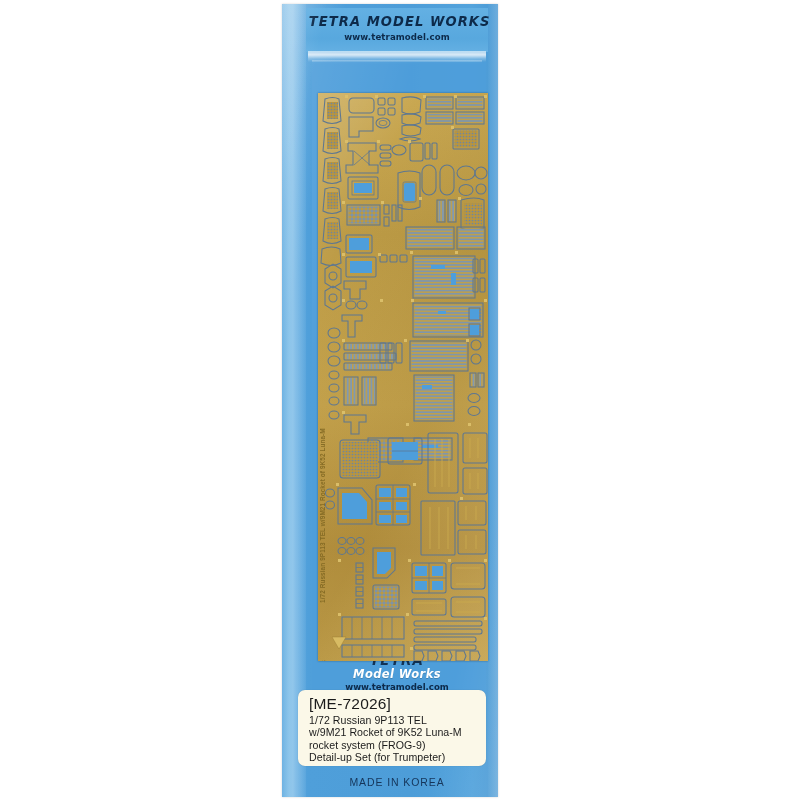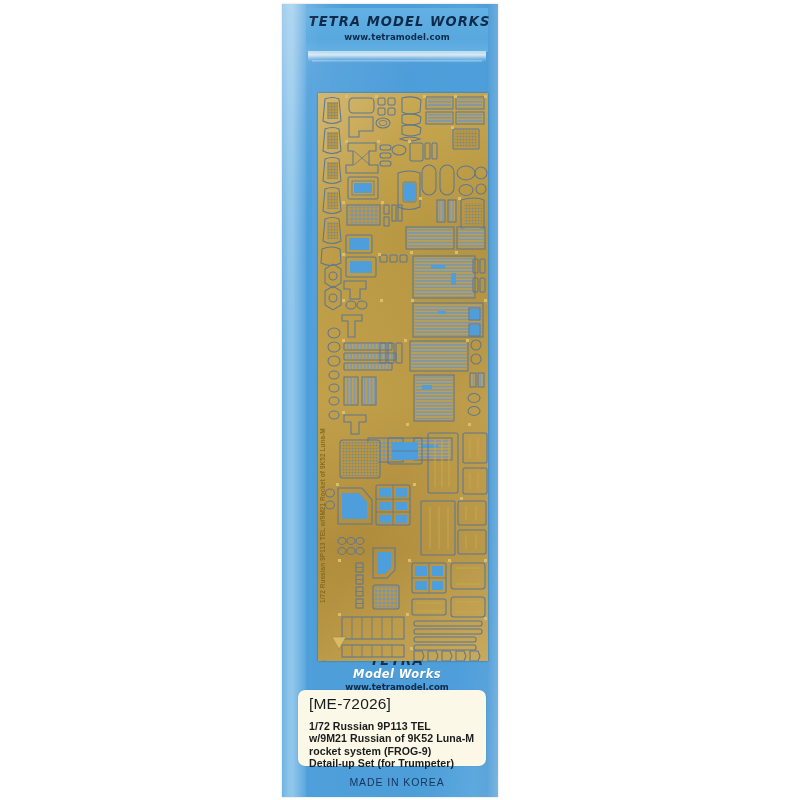--- a/index.html
+++ b/index.html
@@ -194,21 +194,21 @@
     white-space: nowrap;
   }
   .label-line {
     font-family: "Liberation Sans", sans-serif;
     font-size: 10.6px;
     color: #1b1b1b;
     line-height: 12.4px;
     white-space: nowrap;
     letter-spacing: 0.05px;
   }
-  #label-lines { margin-top: 7px; font-weight: bold; }
+  #label-lines { margin-top: 1px; }
 
   
   #made-in {
     position: absolute;
     left: 24px;
     top: 772px;
     width: 182px;
     text-align: center;
     font-family: "Liberation Sans", sans-serif;
     font-size: 10.5px;
@@ -661,19 +661,19 @@
     </div>
     <div id="fret-marking2">
       <span>TETRA MODEL WORKS</span>
     </div>
   </div>
 
   <div id="product-label">
     <div id="label-code">[ME-72026]</div>
     <div id="label-lines">
       <div class="label-line">1/72 Russian 9P113 TEL</div>
-      <div class="label-line">w/9M21 Russian of 9K52 Luna-M</div>
+      <div class="label-line">w/9M21 Rocket of 9K52 Luna-M</div>
       <div class="label-line">rocket system (FROG-9)</div>
       <div class="label-line">Detail-up Set   (for Trumpeter)</div>
     </div>
   </div>
 
 </div>
 
 </body></html>

